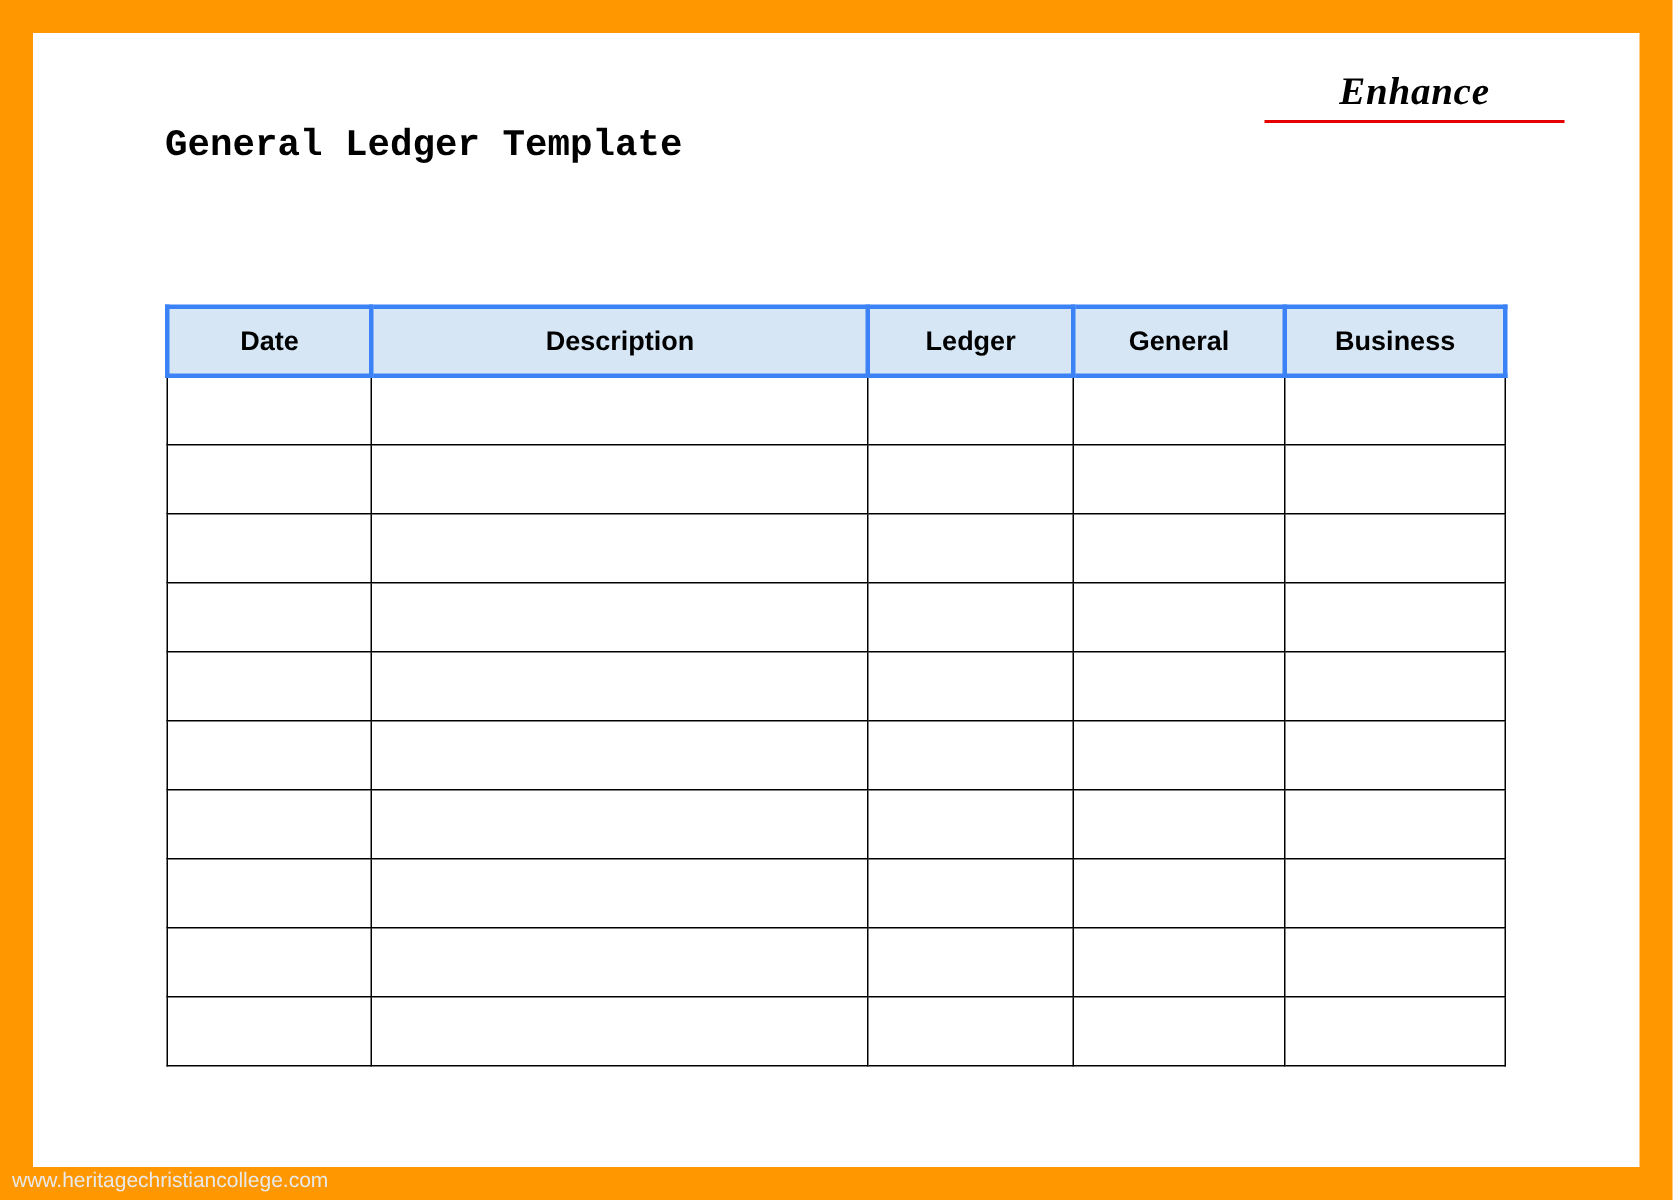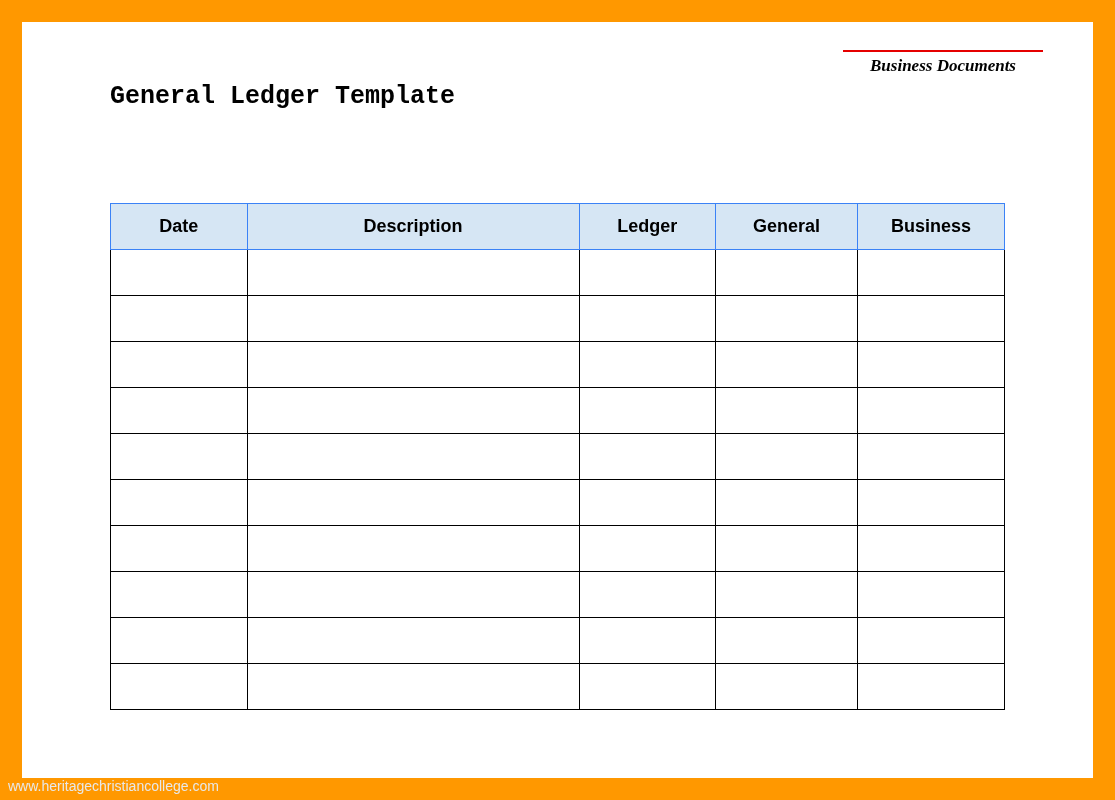--- a/index.html
+++ b/index.html
@@ -67,21 +67,21 @@
       color: #000;
     }
     .ledger-table {
       border-collapse: collapse;
       margin-top: 92px;
       margin-left: 30px;
       width: 895px;
     }
     .ledger-table th {
       background: #d6e6f4;
-      border: 1px solid #3b82f6;
+      border: 3px solid #3b82f6;
       font-family: Arial, sans-serif;
       font-size: 18px;
       font-weight: bold;
       text-align: center;
       height: 46px;
       vertical-align: middle;
     }
     .ledger-table td {
       border: 1px solid #000;
       height: 46px;
@@ -101,22 +101,22 @@
     }
   </style>
 </head>
 <body>
 
 <div class="outer-frame">
   <div class="inner-page">
     <div class="header-row">
       <div class="title">General Ledger Template</div>
       <div class="brand-box">
+        <div class="brand-name">Enhance</div>
         <div class="brand-underline"></div>
-        <div class="brand-sub">Business Documents</div>
       </div>
     </div>
 
     <table class="ledger-table">
       <thead>
         <tr>
           <th class="col-date">Date</th>
           <th class="col-desc">Description</th>
           <th class="col-debit">Ledger</th>
           <th class="col-credit">General</th>

